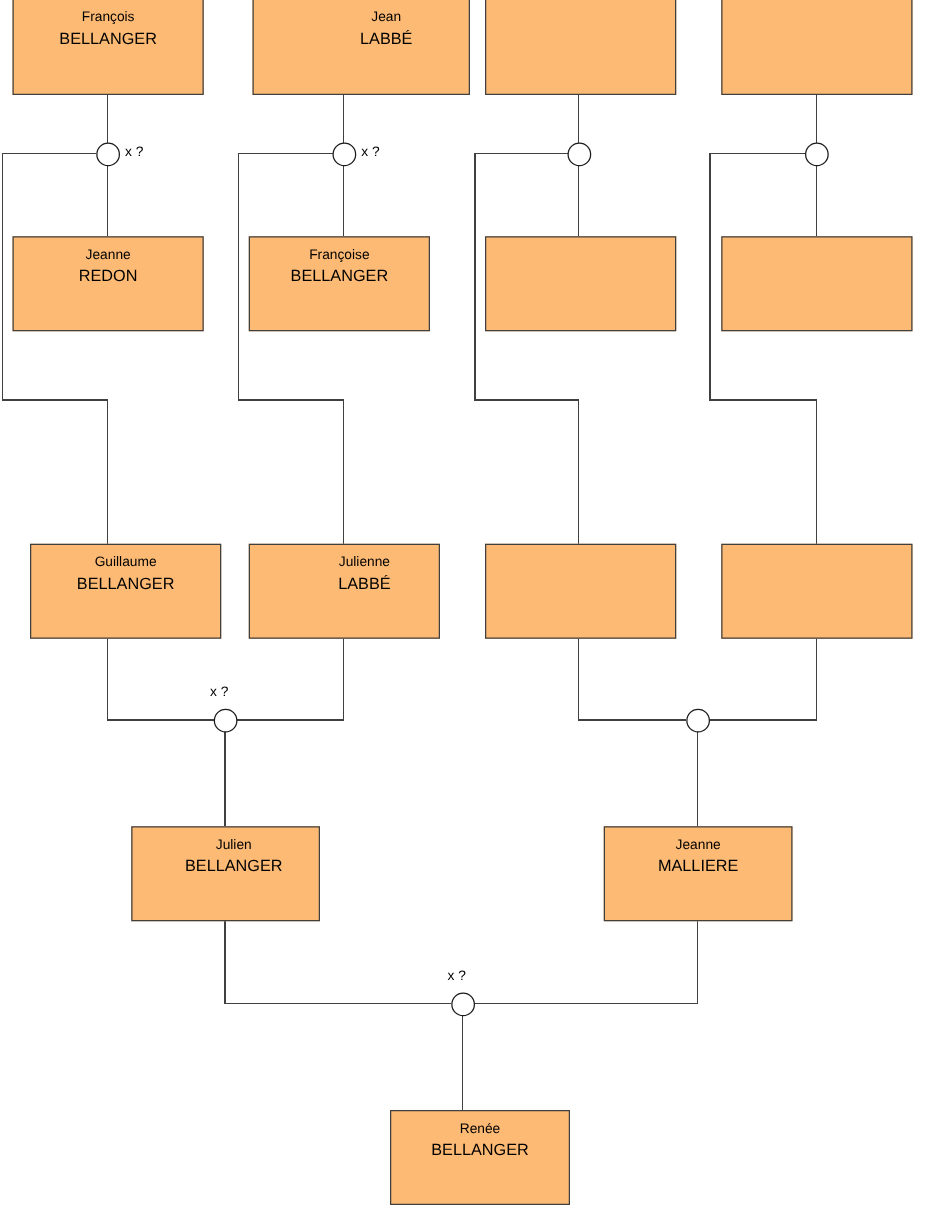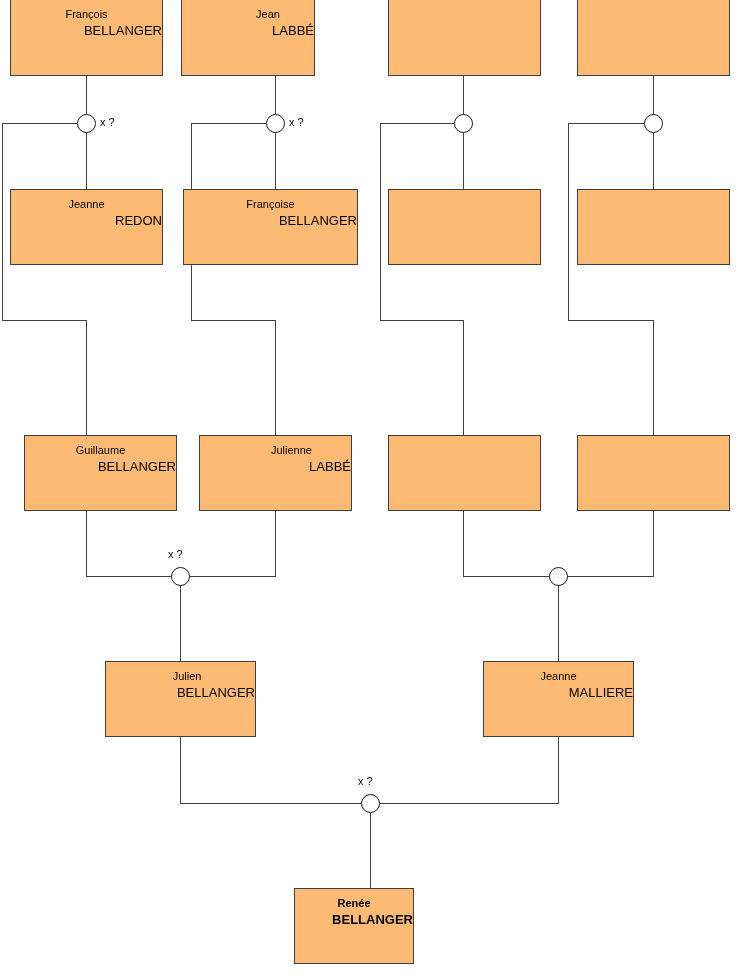--- a/index.html
+++ b/index.html
@@ -41,21 +41,20 @@
     margin-top: 8px;
     white-space: nowrap;
   }
   .person-surname {
     display: block;
     font-size: 13px;
     line-height: 16px;
     color: #000000;
     margin-top: 2px;
     white-space: nowrap;
-    text-align: right;
   }
   .union-label {
     position: absolute;
     font-size: 11px;
     line-height: 12px;
     color: #000000;
     white-space: nowrap;
   }
   .union-node {
     position: absolute;
@@ -96,37 +95,37 @@
         <polyline points="558,737 558,803 379,803" fill="none"></polyline>
         <polyline points="370,812 370,888" fill="none"></polyline>
       </g>
   </svg>
 
   <div id="boxes-layer">
       <div class="person-box" style="left: 10px; top: -1px; width: 153px; height: 77px; border-color: rgb(64, 64, 64);">
         <span class="person-given">François</span>
         <span class="person-surname">BELLANGER</span>
       </div>
-      <div class="person-box" style="left: 181px; top: -1px; width: 134px; height: 77px; border-color: rgb(64, 64, 64); padding-left: 40px;">
+      <div class="person-box" style="left: 202px; top: -1px; width: 174px; height: 77px; border-color: rgb(64, 64, 64); padding-left: 40px;">
         <span class="person-given">Jean</span>
         <span class="person-surname">LABBÉ</span>
       </div>
       <div class="person-box" style="left: 388px; top: -1px; width: 153px; height: 77px; border-color: rgb(64, 64, 64);">
         <span class="person-given"></span>
         <span class="person-surname"></span>
       </div>
       <div class="person-box" style="left: 577px; top: -1px; width: 153px; height: 77px; border-color: rgb(64, 64, 64);">
         <span class="person-given"></span>
         <span class="person-surname"></span>
       </div>
       <div class="person-box" style="left: 10px; top: 189px; width: 153px; height: 76px; border-color: rgb(64, 64, 64);">
         <span class="person-given">Jeanne</span>
         <span class="person-surname">REDON</span>
       </div>
-      <div class="person-box" style="left: 183px; top: 189px; width: 175px; height: 76px; border-color: rgb(64, 64, 64);">
+      <div class="person-box" style="left: 199px; top: 189px; width: 145px; height: 76px; border-color: rgb(64, 64, 64);">
         <span class="person-given">Françoise</span>
         <span class="person-surname">BELLANGER</span>
       </div>
       <div class="person-box" style="left: 388px; top: 189px; width: 153px; height: 76px; border-color: rgb(64, 64, 64);">
         <span class="person-given"></span>
         <span class="person-surname"></span>
       </div>
       <div class="person-box" style="left: 577px; top: 189px; width: 153px; height: 76px; border-color: rgb(64, 64, 64);">
         <span class="person-given"></span>
         <span class="person-surname"></span>
@@ -148,21 +147,21 @@
         <span class="person-surname"></span>
       </div>
       <div class="person-box" style="left: 105px; top: 661px; width: 151px; height: 76px; border-color: rgb(64, 64, 64); padding-left: 13px;">
         <span class="person-given">Julien</span>
         <span class="person-surname">BELLANGER</span>
       </div>
       <div class="person-box" style="left: 483px; top: 661px; width: 151px; height: 76px; border-color: rgb(64, 64, 64);">
         <span class="person-given">Jeanne</span>
         <span class="person-surname">MALLIERE</span>
       </div>
-      <div class="person-box" style="left: 294px; top: 888px; width: 120px; height: 76px; border-color: rgb(64, 64, 64); font-weight: bold;">
+      <div class="person-box" style="left: 312px; top: 888px; width: 144px; height: 76px; border-color: rgb(64, 64, 64);">
         <span class="person-given">Renée</span>
         <span class="person-surname">BELLANGER</span>
       </div>
     </div>
   <div id="unions-layer">
       <div class="union-node" style="left: 76.5px; top: 113.5px;"></div>
       <div class="union-label" style="left: 100px; top: 116px;">x ?</div>
       <div class="union-node" style="left: 265.5px; top: 113.5px;"></div>
       <div class="union-label" style="left: 289px; top: 116px;">x ?</div>
       <div class="union-node" style="left: 453.5px; top: 113.5px;"></div>

